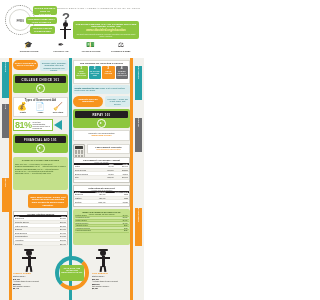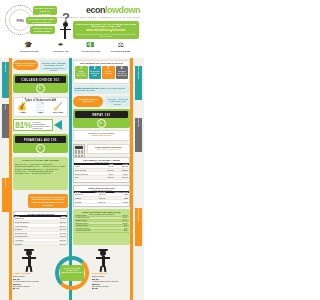--- a/index.html
+++ b/index.html
@@ -147,21 +147,20 @@
 
 <div class="page">
 
   <div class="header">
     <div class="seal">
       <div class="inner"></div>
       <div class="glyph">FRB</div>
     </div>
 
     <div class="brand">
-      <div class="b1"><span>econ</span><em>lowdown</em></div>
       <div class="b2">ECONOMIC EDUCATION • FEDERAL RESERVE BANK OF ST. LOUIS</div>
     </div>
 
     <div class="bub b-a">WHAT'S THE REAL COST OF COLLEGE?</div>
     <div class="bub b-b">HOW MUCH DEBT WILL I HAVE TO REPAY?</div>
     <div class="bub b-c">HOW DO I START SAVING NOW?</div>
 
     <div class="qmark">?</div>
     <div class="figure">
       <div class="head"></div>

